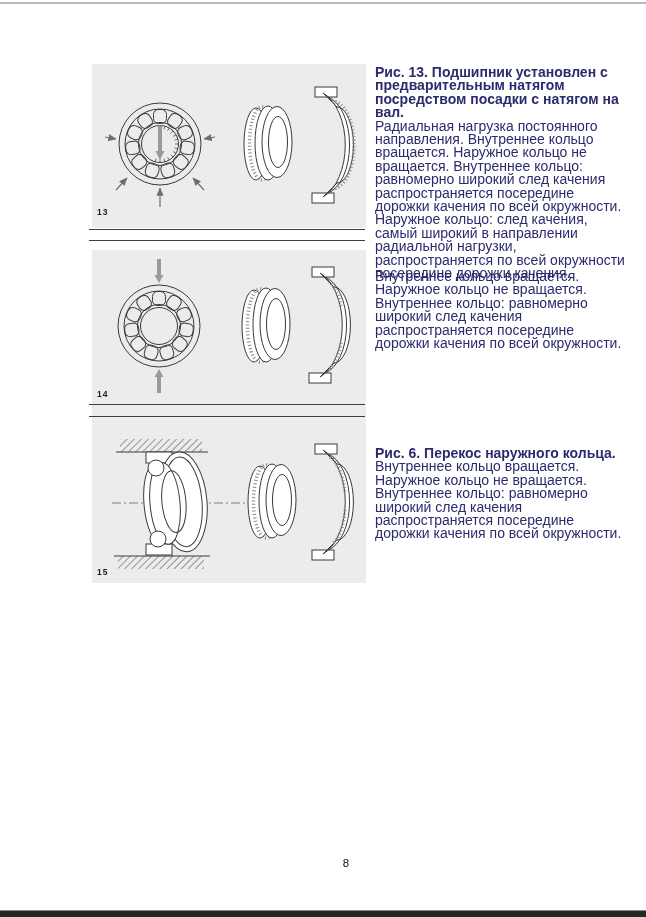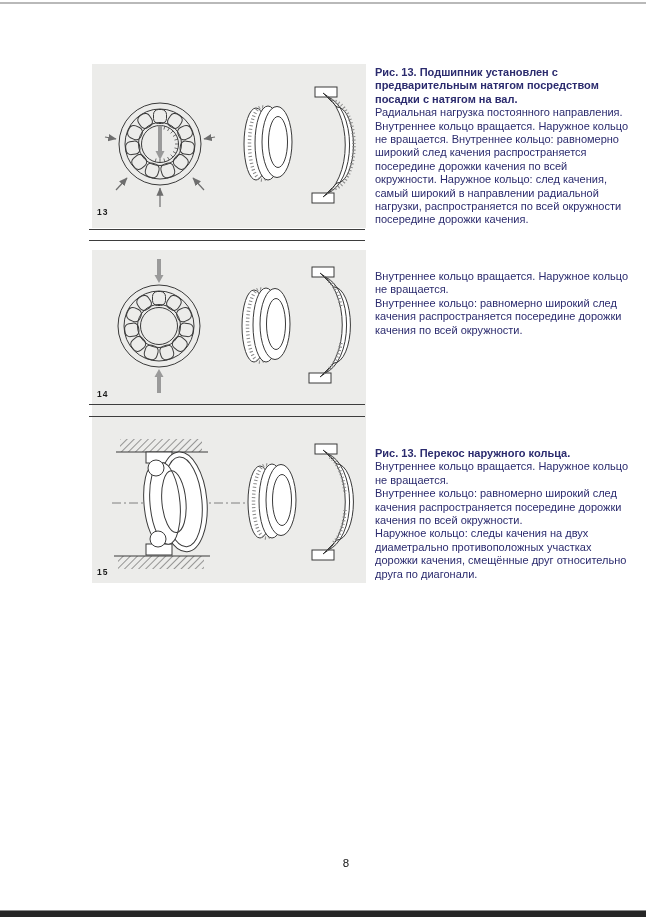--- a/index.html
+++ b/index.html
@@ -20,21 +20,21 @@
     position:absolute;left:5px;font-size:8.5px;font-weight:bold;color:#1c1c1c;letter-spacing:1px;
   }
   #panel-13 .fig-num{top:143px;}
   #panel-14 .fig-num{top:139px;}
   #panel-15 .fig-num{top:143px;}
   .sep{position:absolute;left:89px;width:276px;height:1px;background:#3d3d3d;}
   #sep-1a{top:229px;} #sep-1b{top:240px;}
   #sep-2a{top:404px;} #sep-2b{top:416px;}
   .textblock{
     position:absolute;left:375px;width:254px;
-    font-size:11px;line-height:13.4px;color:var(--text-color,#2b2b6e);
+    font-size:14px;line-height:13.4px;color:var(--text-color,#2b2b6e);
   }
   #text-13{top:66px;}
   #text-14{top:270px;}
   #text-15{top:447px;}
   .textblock p{margin:0;}
   .caption{font-weight:bold;}
   .page-number{
     position:absolute;left:330px;top:857px;width:32px;text-align:center;
     font-size:11.5px;color:#151515;
   }
@@ -209,22 +209,21 @@
     <p class="caption">Рис. 13. Подшипник установлен с предварительным натягом посредством посадки с натягом на вал.</p>
     <p>Радиальная нагрузка постоянного направления. Внутреннее кольцо вращается. Наружное кольцо не вращается. Внутреннее кольцо: равномерно широкий след качения распространяется посередине дорожки качения по всей окружности. Наружное кольцо: след качения, самый широкий в направлении радиальной нагрузки, распространяется по всей окружности посередине дорожки качения.</p>
   </div>
 
   <div class="textblock" id="text-14">
     <p>Внутреннее кольцо вращается. Наружное кольцо не вращается.</p>
     <p>Внутреннее кольцо: равномерно широкий след качения распространяется посередине дорожки качения по всей окружности.</p>
   </div>
 
   <div class="textblock" id="text-15">
-    <p class="caption">Рис. 13. Перекос наружного кольца.</p>
+    <p class="caption">Рис. 6. Перекос наружного кольца.</p>
     <p>Внутреннее кольцо вращается. Наружное кольцо не вращается.</p>
     <p>Внутреннее кольцо: равномерно широкий след качения распространяется посередине дорожки качения по всей окружности.</p>
-    <p>Наружное кольцо: следы качения на двух диаметрально противоположных участках дорожки качения, смещённые друг относительно друга по диагонали.</p>
   </div>
 
   <div class="page-number">8</div>
   <div class="scan-bottom-bar"></div>
 
 </div>
 
 </body></html>

